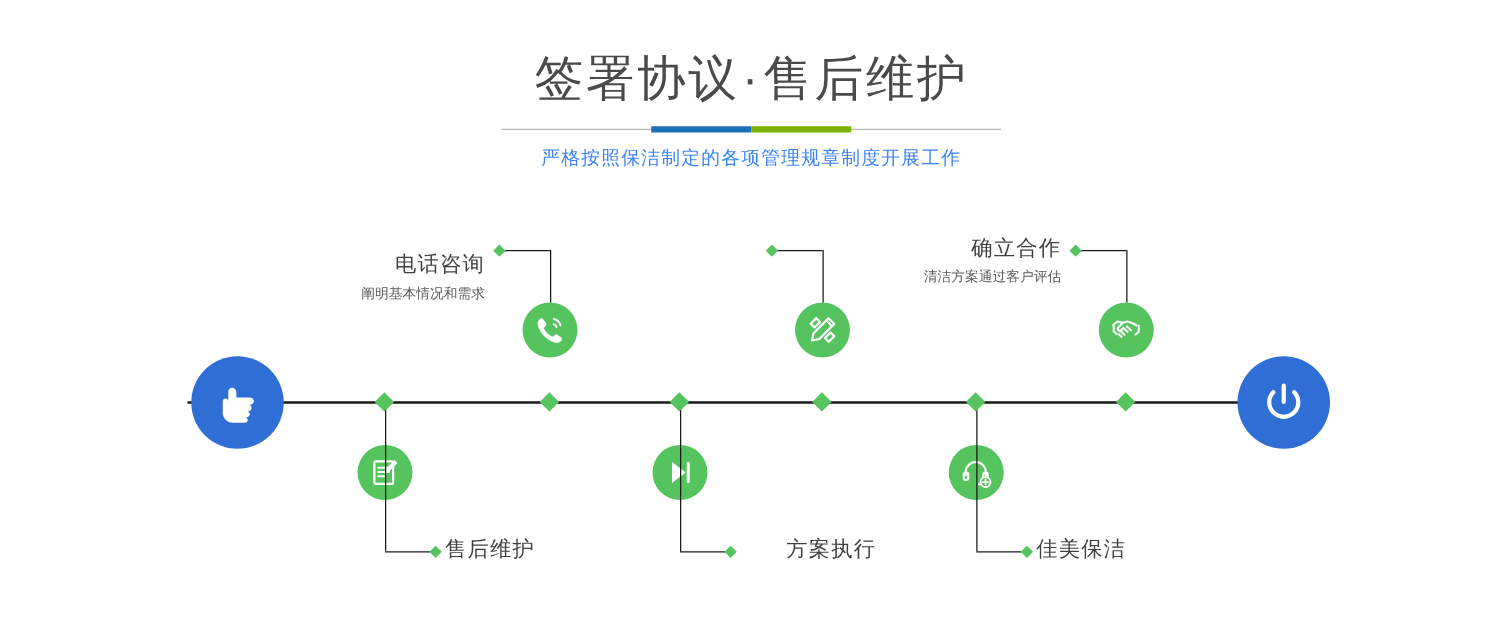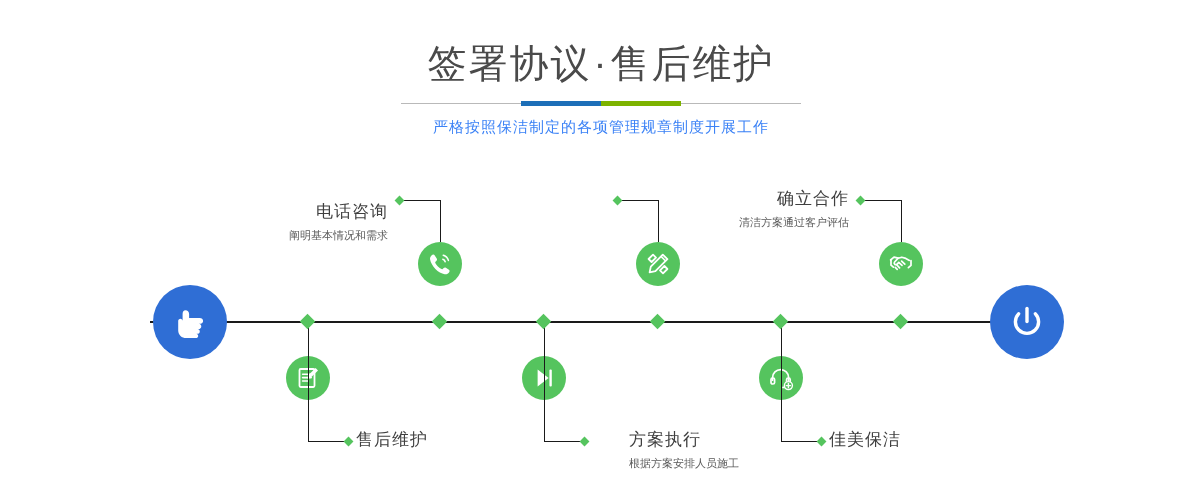--- a/index.html
+++ b/index.html
@@ -260,21 +260,20 @@
         <rect x="18.4" y="4.6" width="2.4" height="16.8" rx="1.0" fill="#ffffff"></rect>
       </svg>
     </span>
   </div>
   <div class="vline" style="left: 544px; top: 321px; height: 120px; background: rgb(26, 26, 26);"></div>
   <div class="hline" style="left: 544px; top: 441px; width: 40px; background: rgb(26, 26, 26);"></div>
   <div class="label-dot" style="left: 581px; top: 438px; background: rgb(85, 196, 94);"></div>
   <div class="diamond" style="left: 538px; background: rgb(85, 196, 94);"></div>
   <div class="lbl align-left" style="left:592px; top:428px;margin-left:37px;">
     <span class="lbl-title">方案执行</span>
-    <span class="lbl-desc">根据方案安排人员施工</span>
   </div>
 
   <div class="node" style="left: 879px; top: 242px; background: rgb(85, 196, 94);">
     <span>
       <svg width="26" height="26" viewBox="0 0 26 26">
         <path fill="none" stroke="#ffffff" stroke-width="1.7" stroke-linejoin="round" stroke-linecap="round" d="M2.6 9.0l3.4-2.8 4.2 1.0 3.6-1.0 4.0 1.2 3.6 2.0"></path>
         <path fill="none" stroke="#ffffff" stroke-width="1.7" stroke-linejoin="round" stroke-linecap="round" d="M10.2 7.2L6.6 11.0a1.6 1.6 0 0 0 2.2 2.3l2.0-1.8"></path>
         <path fill="none" stroke="#ffffff" stroke-width="1.7" stroke-linejoin="round" stroke-linecap="round" d="M11.0 11.6l3.0 2.8M13.6 10.2l3.2 3.0M9.0 14.2l2.6 2.6M7.2 16.4l2.0 2.0"></path>
         <path fill="none" stroke="#ffffff" stroke-width="1.7" stroke-linejoin="round" stroke-linecap="round" d="M3.0 9.2v5.0l2.4 2.0M23.0 9.6v4.8l-2.6 2.2"></path>
       </svg>

